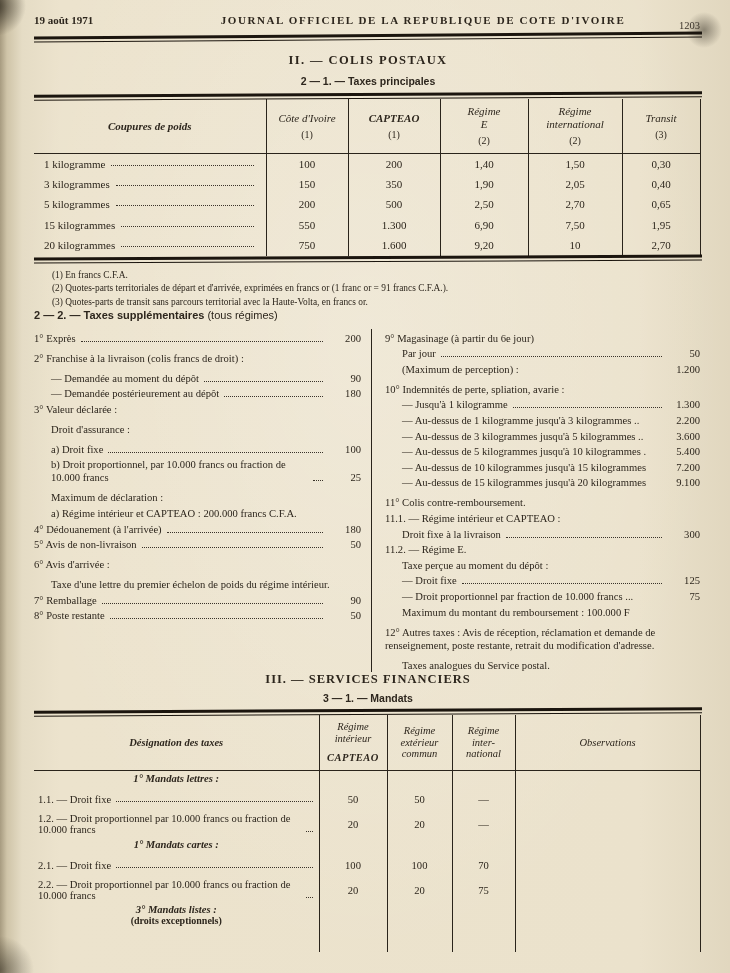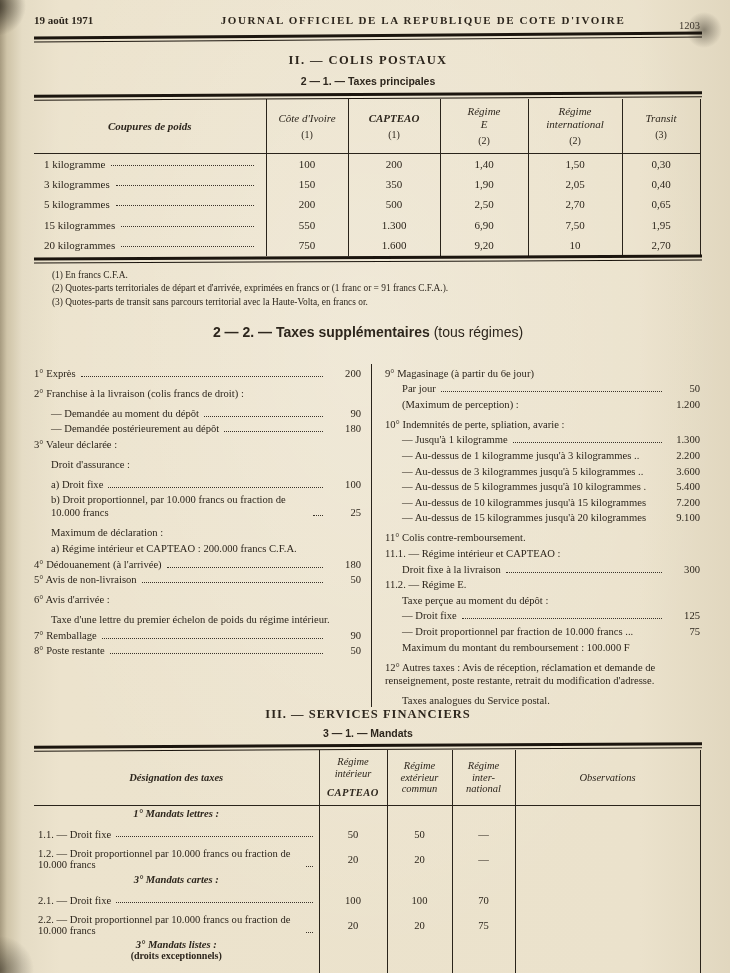--- a/index.html
+++ b/index.html
@@ -56,23 +56,23 @@
   .t1 thead .b { font-weight:bold; }
   .t1 thead .cnote { font-style:normal; font-size:10px; margin-top:5px; }
   .t1 td { height:20.5px; font-size:11px; text-align:center; vertical-align:middle; }
   .t1 td.lbl { text-align:left; padding-left:10px; }
   .t1 .lcell { display:flex; align-items:flex-end; }
   .t1 .lcell .dots { flex:1; border-bottom:1.8px dotted #3a332a; margin:0 8px 4px 6px; }
   
   .fnotes { margin-top:7px; padding-left:2px;margin-left:16px; }
   .fnotes .fn { font-size:9.4px; line-height:13.5px; }
   
-  .supp-title { text-align:center; font-family:"Liberation Sans", sans-serif; font-size:14px; font-weight:bold; margin-top:15px; }
+  .supp-title { font-family:"Liberation Sans", sans-serif; font-size:11px; font-weight:bold; }
   .supp-title .light { font-weight:normal; }
-  .suppcols { display:flex; margin-top:24px; }
+  .suppcols { display:flex; margin-top:8px; }
   .suppcols .colL { width:338px; padding-right:10px; border-right:1px solid #2a241b; }
   .suppcols .colR { flex:1; padding-left:13px; padding-right:2px; }
   
   .fin-title { text-align:center; font-size:12.5px; font-weight:bold; letter-spacing:1px; margin-top:0; }
   .fin-sub { text-align:center; font-family:"Liberation Sans", sans-serif; font-size:10.5px; font-weight:bold; margin-top:5px; }
   .rule-fin { margin-top:5px; }
   
   .t2 { width:666px; }
   .t2 th, .t2 td { border-left:1px solid #2a241b; }
   .t2 th:first-child, .t2 td:first-child { border-left:none; }
@@ -534,21 +534,21 @@
             </div>
           </td>
           <td class="v"><span>20</span></td>
           <td class="v"><span>20</span></td>
           <td class="v"><span>—</span></td>
           <td class="obs"></td>
         </tr>
 
         <tr class="group nodots">
           <td class="lbl">
-            <div class="gt">3° Mandats cartes :</div>
+            <div class="gt">1° Mandats cartes :</div>
 
           </td>
           <td class="v"><span class="empty"></span></td>
           <td class="v"><span class="empty"></span></td>
           <td class="v"><span class="empty"></span></td>
           <td class="obs"></td>
         </tr>
 
         <tr class="item">
           <td class="lbl">

